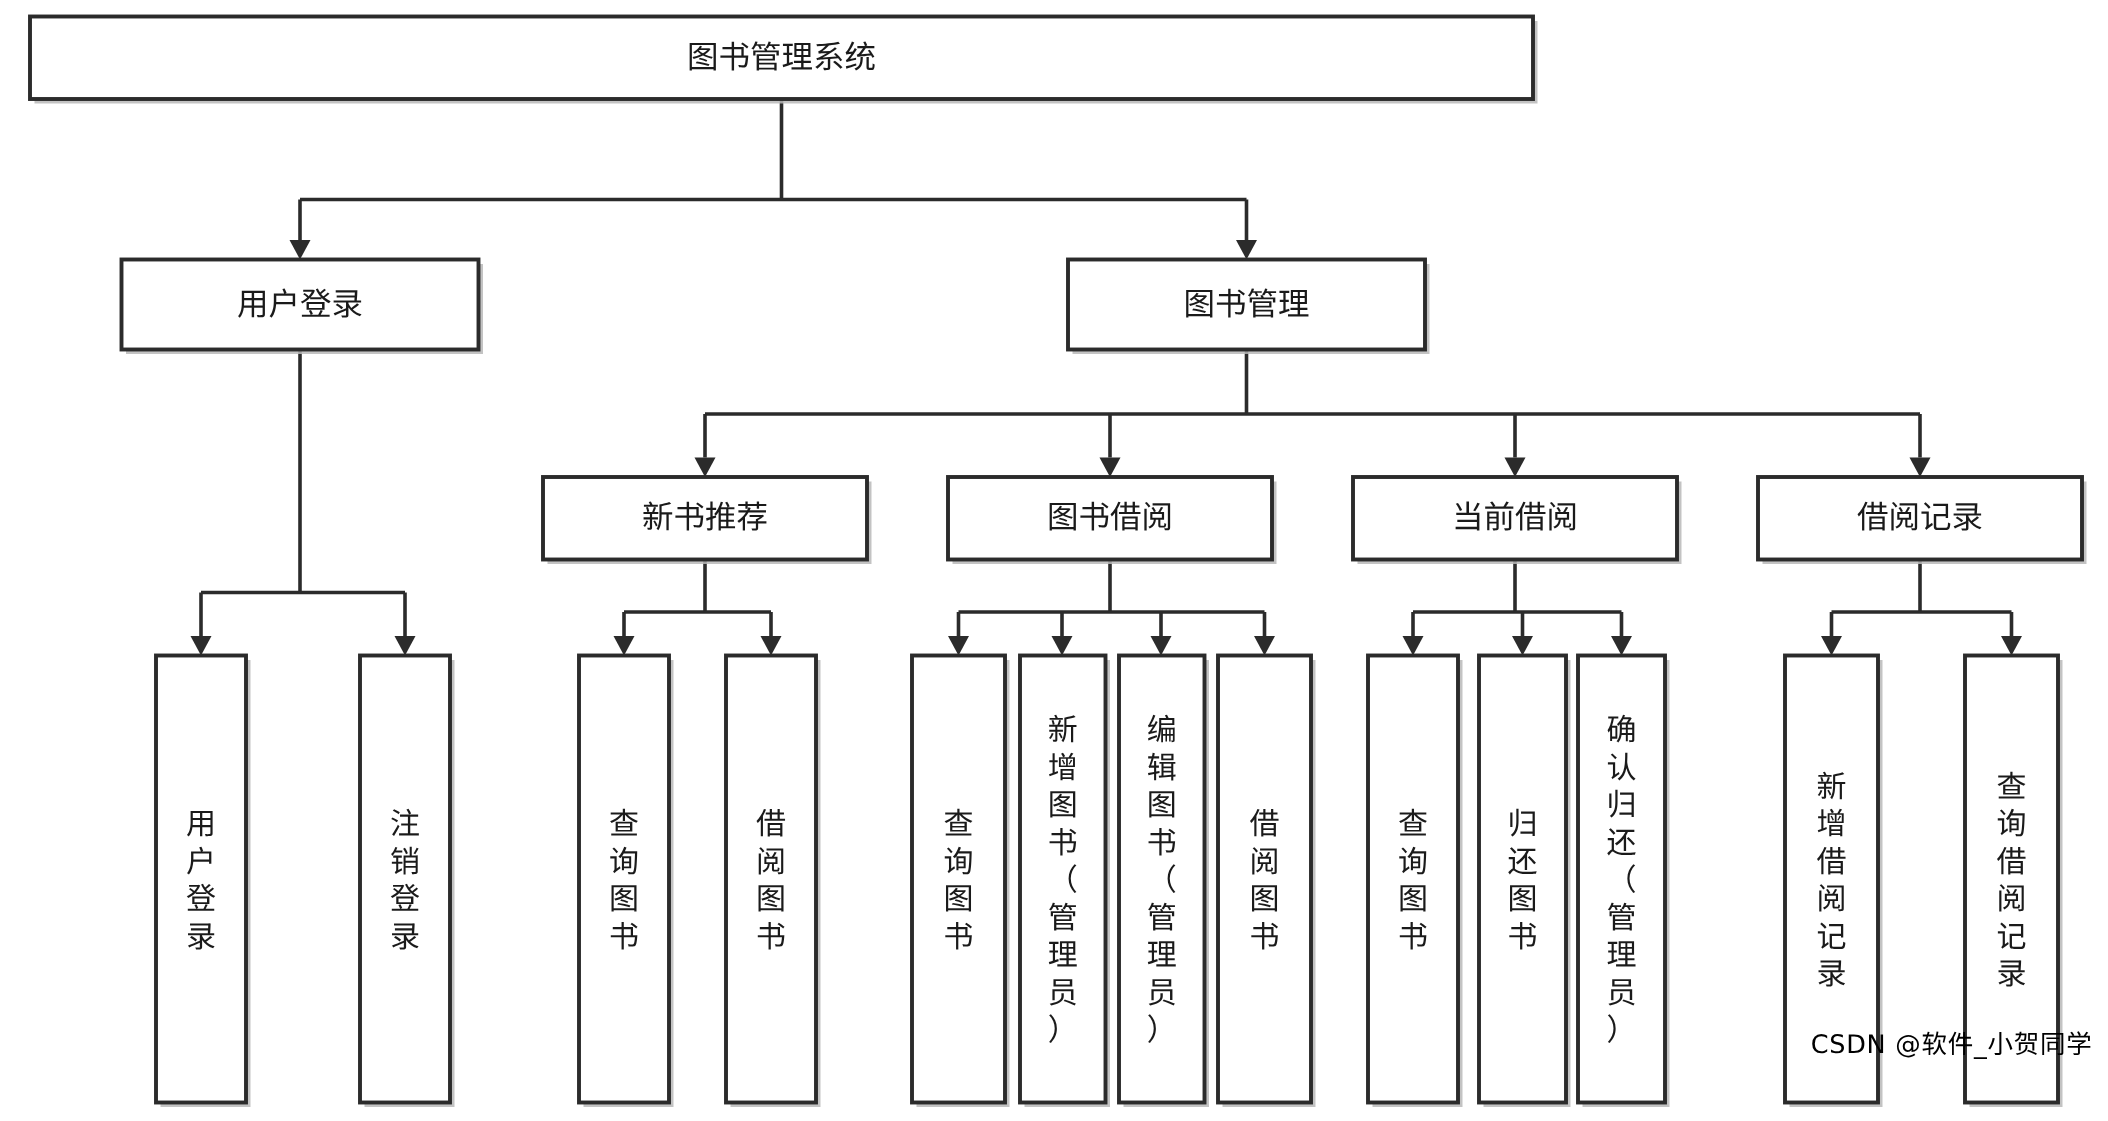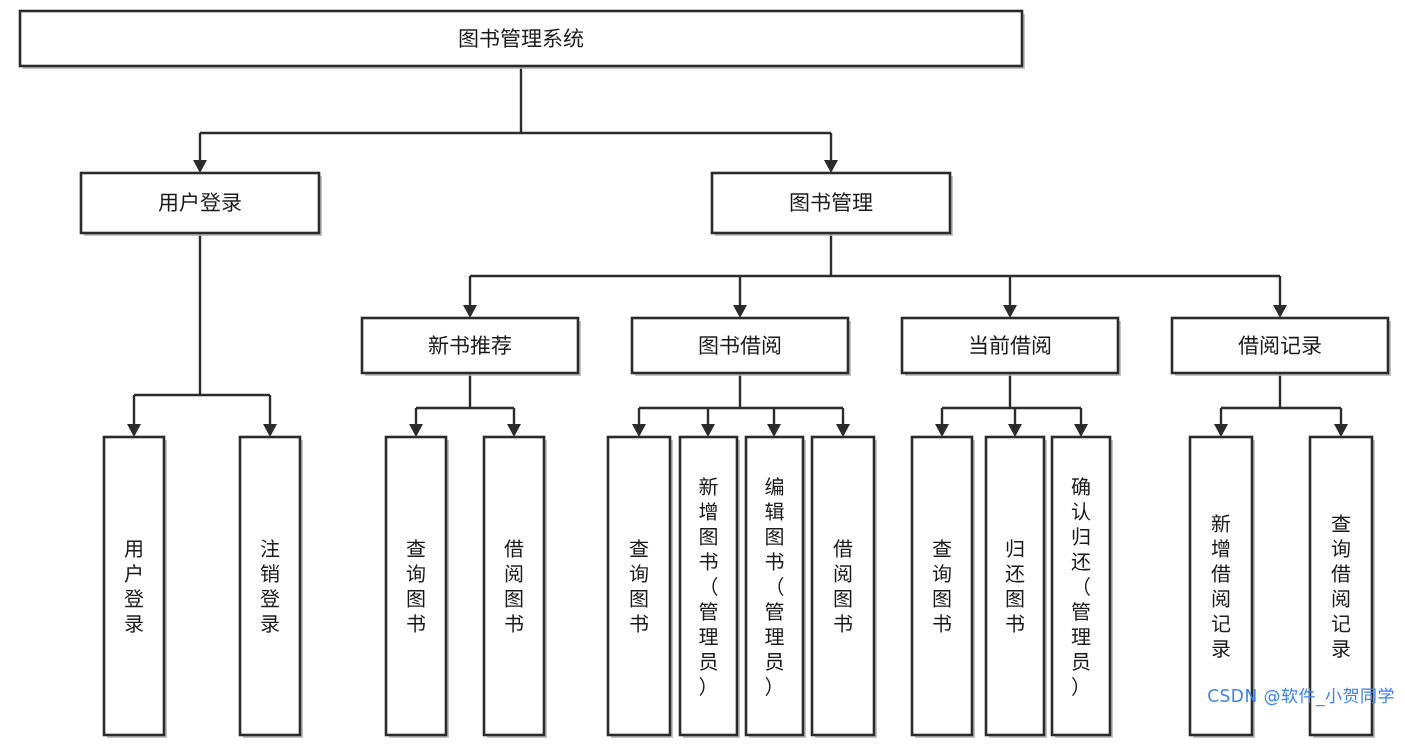--- a/index.html
+++ b/index.html
@@ -59,21 +59,21 @@
     font-size: 20px;
     fill: #1a1a1a;
     text-anchor: middle;
   }
   .watermark-text {
     position: absolute;
     right: 10px;
     bottom: 6px;
     font-family: "DejaVu Sans", "Liberation Sans", sans-serif;
     font-size: 17px;
-    color: #3b82f6;
+    color: #000000;
     letter-spacing: 0.5px;
     white-space: nowrap;
     user-select: none;
   }
 </style>
 </head>
 <body>
 
 <div id="diagram-root">
 

